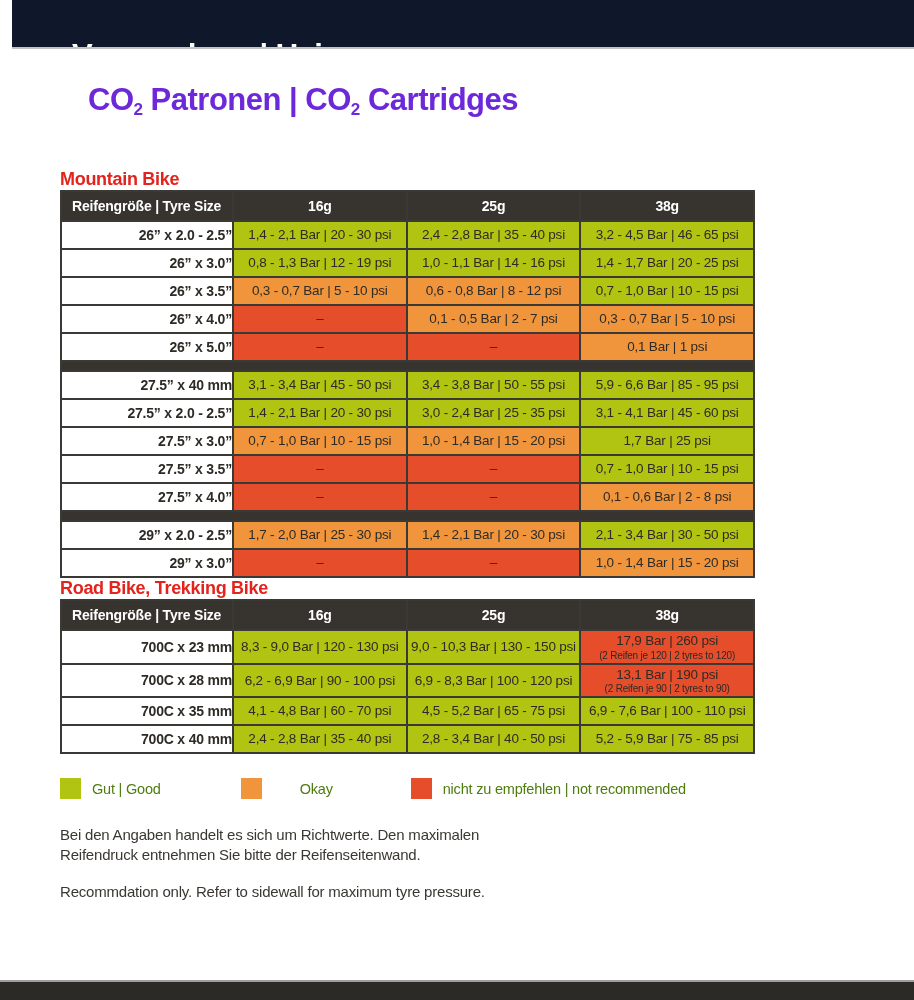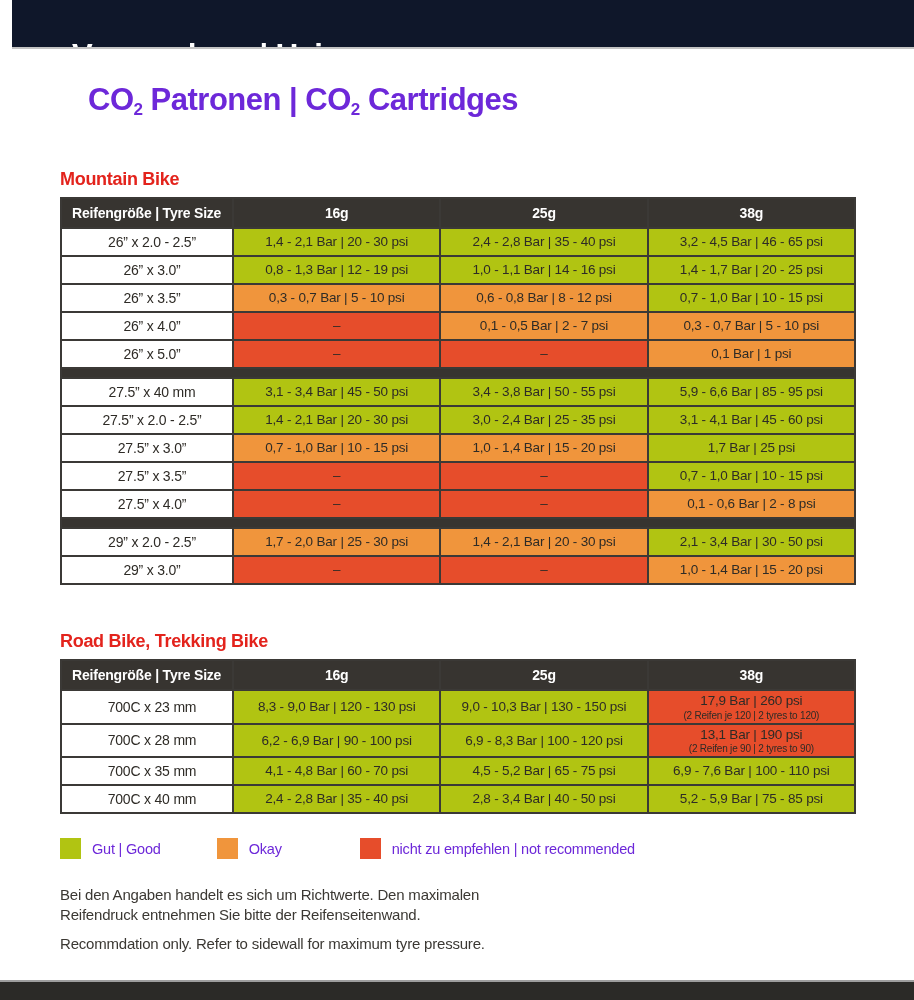--- a/index.html
+++ b/index.html
@@ -12,51 +12,51 @@
               border-bottom:2px solid #C3C3C3; overflow:hidden; }
   .band-title { position:absolute; left:60px; top:40px; font-size:31px; line-height:1;
                 font-weight:bold; color:#ffffff; letter-spacing:-0.5px; white-space:nowrap; }
   .subtitle { position:absolute; top:82px; left:88px; font-size:31px; font-weight:bold;
               color:#6d28d9; letter-spacing:-0.5px; white-space:nowrap; }
   .subtitle sub { font-size:0.55em; position:relative; top:0.28em; vertical-align:baseline; }
 
   .content { position:absolute; top:169px; left:60px; width:796px; }
 
   .section-heading { color:#E3231C; font-size:18px; font-weight:bold; letter-spacing:-0.3px; }
-  .section-heading.road { margin-top:46px; }
-
-  table { border-collapse:collapse; width:796px; table-layout:fixed; margin-top:7px; }
+  .section-heading.road { }
+
+  table { border-collapse:collapse; width:695px; table-layout:fixed; }
   col.c0 { width:172px; }
   th, td { border:2px solid #3B3936; }
   thead th { background:#373430; color:#ffffff; font-size:14px; font-weight:bold;
              height:30px; text-align:center; letter-spacing:-0.2px; }
   thead th.label-col { text-align:left; padding-left:10px; }
-  td.row-label { background:#ffffff; color:#2E2B26; font-size:14px; font-weight:normal;
-                 text-align:center; padding-left:10px; height:28px; letter-spacing:-0.2px; }
+  td.row-label { background:#ffffff; color:#2E2B26; font-size:14px; font-weight:bold;
+                 text-align:right; padding-left:10px; height:28px; letter-spacing:-0.2px; }
   td.val { text-align:center; font-size:13.5px; color:#2E2B26; letter-spacing:-0.2px;
            padding:2px 2px; line-height:1.15; }
   td.good { background:#B1C412; }
   td.okay { background:#F0953C; }
   td.bad  { background:#E64D2B; }
   tr.sep td { background:#373430; height:10px; padding:0; }
   td.val .sub { font-size:10px; line-height:1.1; margin-top:1px; }
 
   .legend { display:flex; align-items:center; margin-top:24px; }
   .legend-item { display:flex; align-items:center; }
-  .legend-item + .legend-item.okay-item { margin-left:56px; }
+  .legend-item + .legend-item.okay-item { margin-left:80px;gap:27px; }
   .legend-item + .legend-item.bad-item { margin-left:34px;padding-left:44px; }
   .swatch { width:21px; height:21px; margin-right:11px; }
   .swatch.good { background:#B1C412; }
   .swatch.okay { background:#F0953C; }
   .swatch.bad  { background:#E64D2B; }
-  .legend-label { font-size:14.5px; color:#6d28d9; letter-spacing:-0.2px;text-align:center; }
+  .legend-label { font-size:14.5px; color:#4d7c0f; letter-spacing:-0.2px;text-align:center; }
 
   .note { font-size:15px; color:#3B3833; line-height:1.35; letter-spacing:-0.2px; }
   .note-de { margin-top:26px; }
-  .note-en { margin-top:8px; }
+  .note-en { margin-top:16px; }
 
   .bottom-band { position:absolute; bottom:0; left:0; right:0; height:20px;
                  background:#2B2A27; border-top:2px solid #9E9E9E; }
 </style>
 </head>
 <body>
 
 <div class="page">
 
   <div class="top-band">

